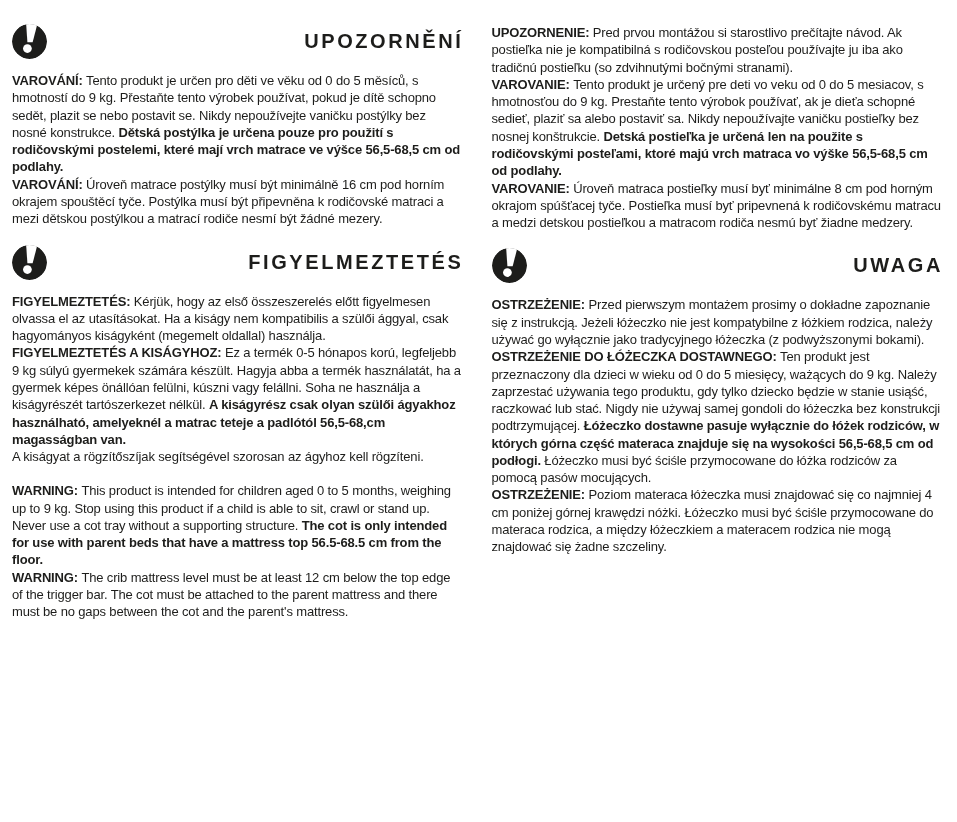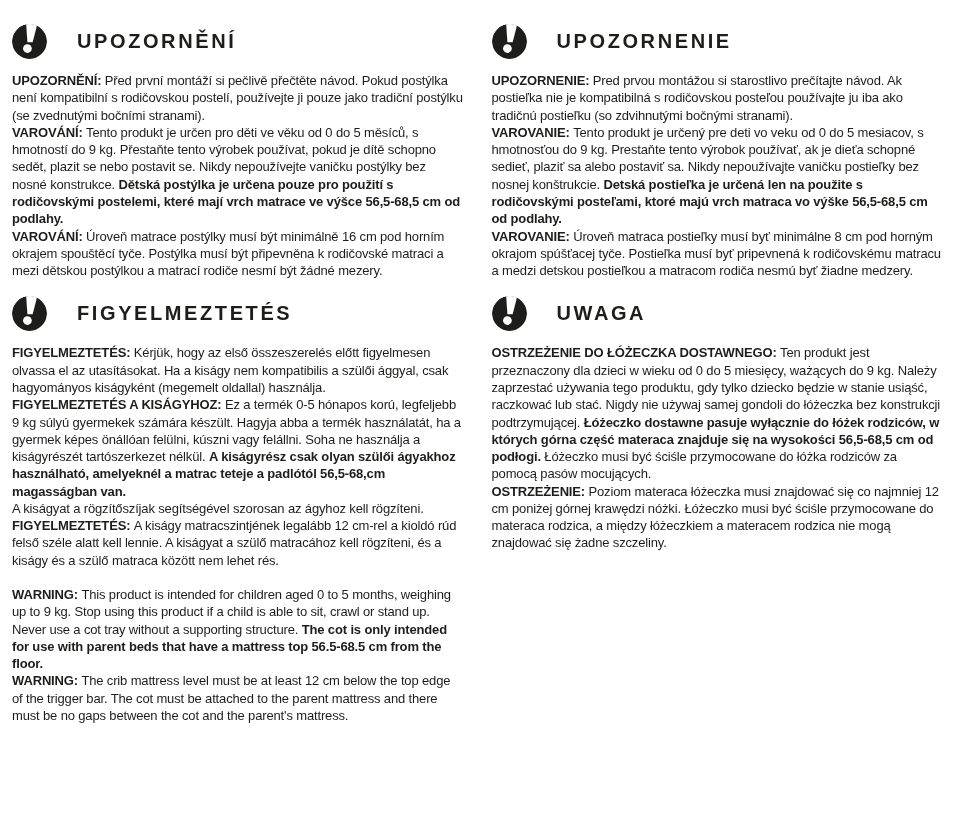--- a/index.html
+++ b/index.html
@@ -19,20 +19,21 @@
     column-gap: 28px;
     align-content: start;
   }
   .col { min-width: 0; }
   .warn-section + .warn-section { margin-top: 17px; }
   .section-header {
     display: flex;
     align-items: center;
     gap: 30px;
     margin-bottom: 13px;
+    justify-content: space-between;
   }
   .alert-icon {
     width: 35px;
     height: 35px;
     flex: 0 0 auto;
     display: inline-block;
   }
   .alert-icon svg { width: 100%; height: 100%; display: block; }
   .section-title {
     font-size: 20px;
@@ -68,21 +69,20 @@
           <g clip-path="url(#disc-clip)">
             <circle cx="50" cy="50" r="50" fill="#1d1d1b"></circle>
             <path d="M40 -6 L74 -6 L59 52 L44 52 Z" fill="#ffffff"></path>
             <circle cx="44" cy="70" r="12.5" fill="#ffffff"></circle>
           </g>
         </svg>
       </span>
       <h2 class="section-title">UPOZORNĚNÍ</h2>
     </header>
     <div class="section-body">
-          <p class="para"><b>UPOZORNĚNÍ: </b><span>Před první montáží si pečlivě přečtěte návod. Pokud postýlka není kompatibilní s rodičovskou postelí, používejte ji pouze jako tradiční postýlku (se zvednutými bočními stranami).</span></p>
           <p class="para"><b>VAROVÁNÍ: </b><span>Tento produkt je určen pro děti ve věku od 0 do 5 měsíců, s hmotností do 9 kg. Přestaňte tento výrobek používat, pokud je dítě schopno sedět, plazit se nebo postavit se. Nikdy nepoužívejte vaničku postýlky bez nosné konstrukce. </span><b>Dětská postýlka je určena pouze pro použití s rodičovskými postelemi, které mají vrch matrace ve výšce 56,5-68,5 cm od podlahy.</b></p>
           <p class="para"><b>VAROVÁNÍ: </b><span>Úroveň matrace postýlky musí být minimálně 16 cm pod horním okrajem spouštěcí tyče. Postýlka musí být připevněna k rodičovské matraci a mezi dětskou postýlkou a matrací rodiče nesmí být žádné mezery.</span></p>
         </div>
   </section>
 
   <section class="warn-section">
     <header class="section-header">
       <span class="alert-icon">
         <svg viewBox="0 0 100 100" xmlns="http://www.w3.org/2000/svg" aria-hidden="true">
           <defs>
@@ -96,50 +96,32 @@
             <circle cx="44" cy="70" r="12.5" fill="#ffffff"></circle>
           </g>
         </svg>
       </span>
       <h2 class="section-title">FIGYELMEZTETÉS</h2>
     </header>
     <div class="section-body">
           <p class="para"><b>FIGYELMEZTETÉS: </b><span>Kérjük, hogy az első összeszerelés előtt figyelmesen olvassa el az utasításokat. Ha a kiságy nem kompatibilis a szülői ággyal, csak hagyományos kiságyként (megemelt oldallal) használja.</span></p>
           <p class="para"><b>FIGYELMEZTETÉS A KISÁGYHOZ: </b><span>Ez a termék 0-5 hónapos korú, legfeljebb 9 kg súlyú gyermekek számára készült. Hagyja abba a termék használatát, ha a gyermek képes önállóan felülni, kúszni vagy felállni. Soha ne használja a kiságyrészét tartószerkezet nélkül. </span><b>A kiságyrész csak olyan szülői ágyakhoz használható, amelyeknél a matrac teteje a padlótól 56,5-68,cm magasságban van.</b></p>
           <p class="para"><span>A kiságyat a rögzítőszíjak segítségével szorosan az ágyhoz kell rögzíteni.</span></p>
-          <p class="para"><b>FIGYELMEZTETÉS: </b><span>A kiságy matracszintjének legalább 12 cm-rel a kioldó rúd felső széle alatt kell lennie. A kiságyat a szülő matracához kell rögzíteni, és a kiságy és a szülő matraca között nem lehet rés.</span></p>
         </div>
   </section>
 
   <section class="warn-section">
     <div class="section-body">
           <p class="para"><b>WARNING: </b><span>This product is intended for children aged 0 to 5 months, weighing up to 9 kg. Stop using this product if a child is able to sit, crawl or stand up. Never use a cot tray without a supporting structure. </span><b>The cot is only intended for use with parent beds that have a mattress top 56.5-68.5 cm from the floor.</b></p>
           <p class="para"><b>WARNING: </b><span>The crib mattress level must be at least 12 cm below the top edge of the trigger bar. The cot must be attached to the parent mattress and there must be no gaps between the cot and the parent's mattress.</span></p>
         </div>
   </section>
 </div>
   <div class="col">
   <section class="warn-section">
-    <header class="section-header">
-      <span class="alert-icon">
-        <svg viewBox="0 0 100 100" xmlns="http://www.w3.org/2000/svg" aria-hidden="true">
-          <defs>
-            <clipPath id="disc-clip">
-              <circle cx="50" cy="50" r="50"></circle>
-            </clipPath>
-          </defs>
-          <g clip-path="url(#disc-clip)">
-            <circle cx="50" cy="50" r="50" fill="#1d1d1b"></circle>
-            <path d="M40 -6 L74 -6 L59 52 L44 52 Z" fill="#ffffff"></path>
-            <circle cx="44" cy="70" r="12.5" fill="#ffffff"></circle>
-          </g>
-        </svg>
-      </span>
-      <h2 class="section-title">UPOZORNENIE</h2>
-    </header>
     <div class="section-body">
           <p class="para"><b>UPOZORNENIE: </b><span>Pred prvou montážou si starostlivo prečítajte návod. Ak postieľka nie je kompatibilná s rodičovskou posteľou používajte ju iba ako tradičnú postieľku (so zdvihnutými bočnými stranami).</span></p>
           <p class="para"><b>VAROVANIE: </b><span>Tento produkt je určený pre deti vo veku od 0 do 5 mesiacov, s hmotnosťou do 9 kg. Prestaňte tento výrobok používať, ak je dieťa schopné sedieť, plaziť sa alebo postaviť sa. Nikdy nepoužívajte vaničku postieľky bez nosnej konštrukcie. </span><b>Detská postieľka je určená len na použite s rodičovskými posteľami, ktoré majú vrch matraca vo výške 56,5-68,5 cm od podlahy.</b></p>
           <p class="para"><b>VAROVANIE: </b><span>Úroveň matraca postieľky musí byť minimálne 8 cm pod horným okrajom spúšťacej tyče. Postieľka musí byť pripevnená k rodičovskému matracu a medzi detskou postieľkou a matracom rodiča nesmú byť žiadne medzery.</span></p>
         </div>
   </section>
 
   <section class="warn-section">
     <header class="section-header">
       <span class="alert-icon">
@@ -152,18 +134,19 @@
           <g clip-path="url(#disc-clip)">
             <circle cx="50" cy="50" r="50" fill="#1d1d1b"></circle>
             <path d="M40 -6 L74 -6 L59 52 L44 52 Z" fill="#ffffff"></path>
             <circle cx="44" cy="70" r="12.5" fill="#ffffff"></circle>
           </g>
         </svg>
       </span>
       <h2 class="section-title">UWAGA</h2>
     </header>
     <div class="section-body">
+          <p class="para"><b>OSTRZEŻENIE: </b><span>Przed pierwszym montażem prosimy o dokładne zapoznanie się z instrukcją. Jeżeli łóżeczko nie jest kompatybilne z łóżkiem rodzica, należy używać go wyłącznie jako tradycyjnego łóżeczka (z podwyższonymi bokami).</span></p>
           <p class="para"><b>OSTRZEŻENIE DO ŁÓŻECZKA DOSTAWNEGO: </b><span>Ten produkt jest przeznaczony dla dzieci w wieku od 0 do 5 miesięcy, ważących do 9 kg. Należy zaprzestać używania tego produktu, gdy tylko dziecko będzie w stanie usiąść, raczkować lub stać. Nigdy nie używaj samej gondoli do łóżeczka bez konstrukcji podtrzymującej. </span><b>Łóżeczko dostawne pasuje wyłącznie do łóżek rodziców, w których górna część materaca znajduje się na wysokości 56,5-68,5 cm od podłogi. </b><span>Łóżeczko musi być ściśle przymocowane do łóżka rodziców za pomocą pasów mocujących.</span></p>
-          <p class="para"><b>OSTRZEŻENIE: </b><span>Poziom materaca łóżeczka musi znajdować się co najmniej 12 cm poniżej górnej krawędzi nóżki. Łóżeczko musi być ściśle przymocowane do materaca rodzica, a między łóżeczkiem a materacem rodzica nie mogą znajdować się żadne szczeliny.</span></p>
+          <p class="para"><b>OSTRZEŻENIE: </b><span>Poziom materaca łóżeczka musi znajdować się co najmniej 4 cm poniżej górnej krawędzi nóżki. Łóżeczko musi być ściśle przymocowane do materaca rodzica, a między łóżeczkiem a materacem rodzica nie mogą znajdować się żadne szczeliny.</span></p>
         </div>
   </section>
 </div>
 </div>
 
 </body></html>

